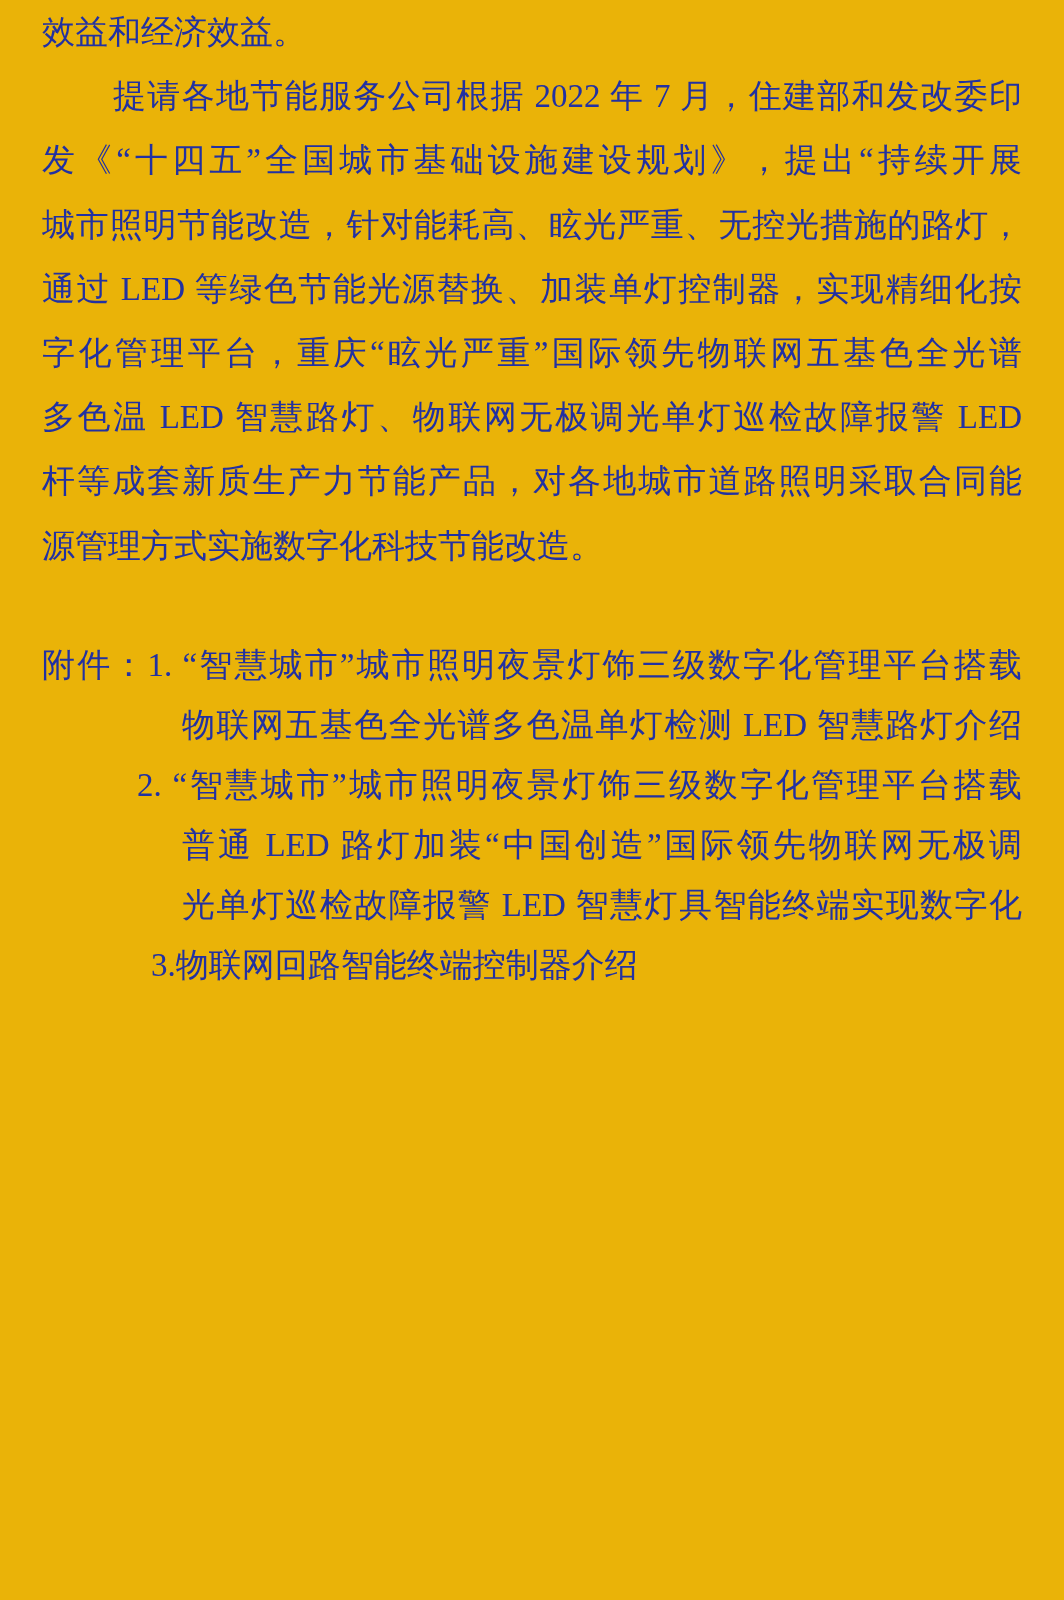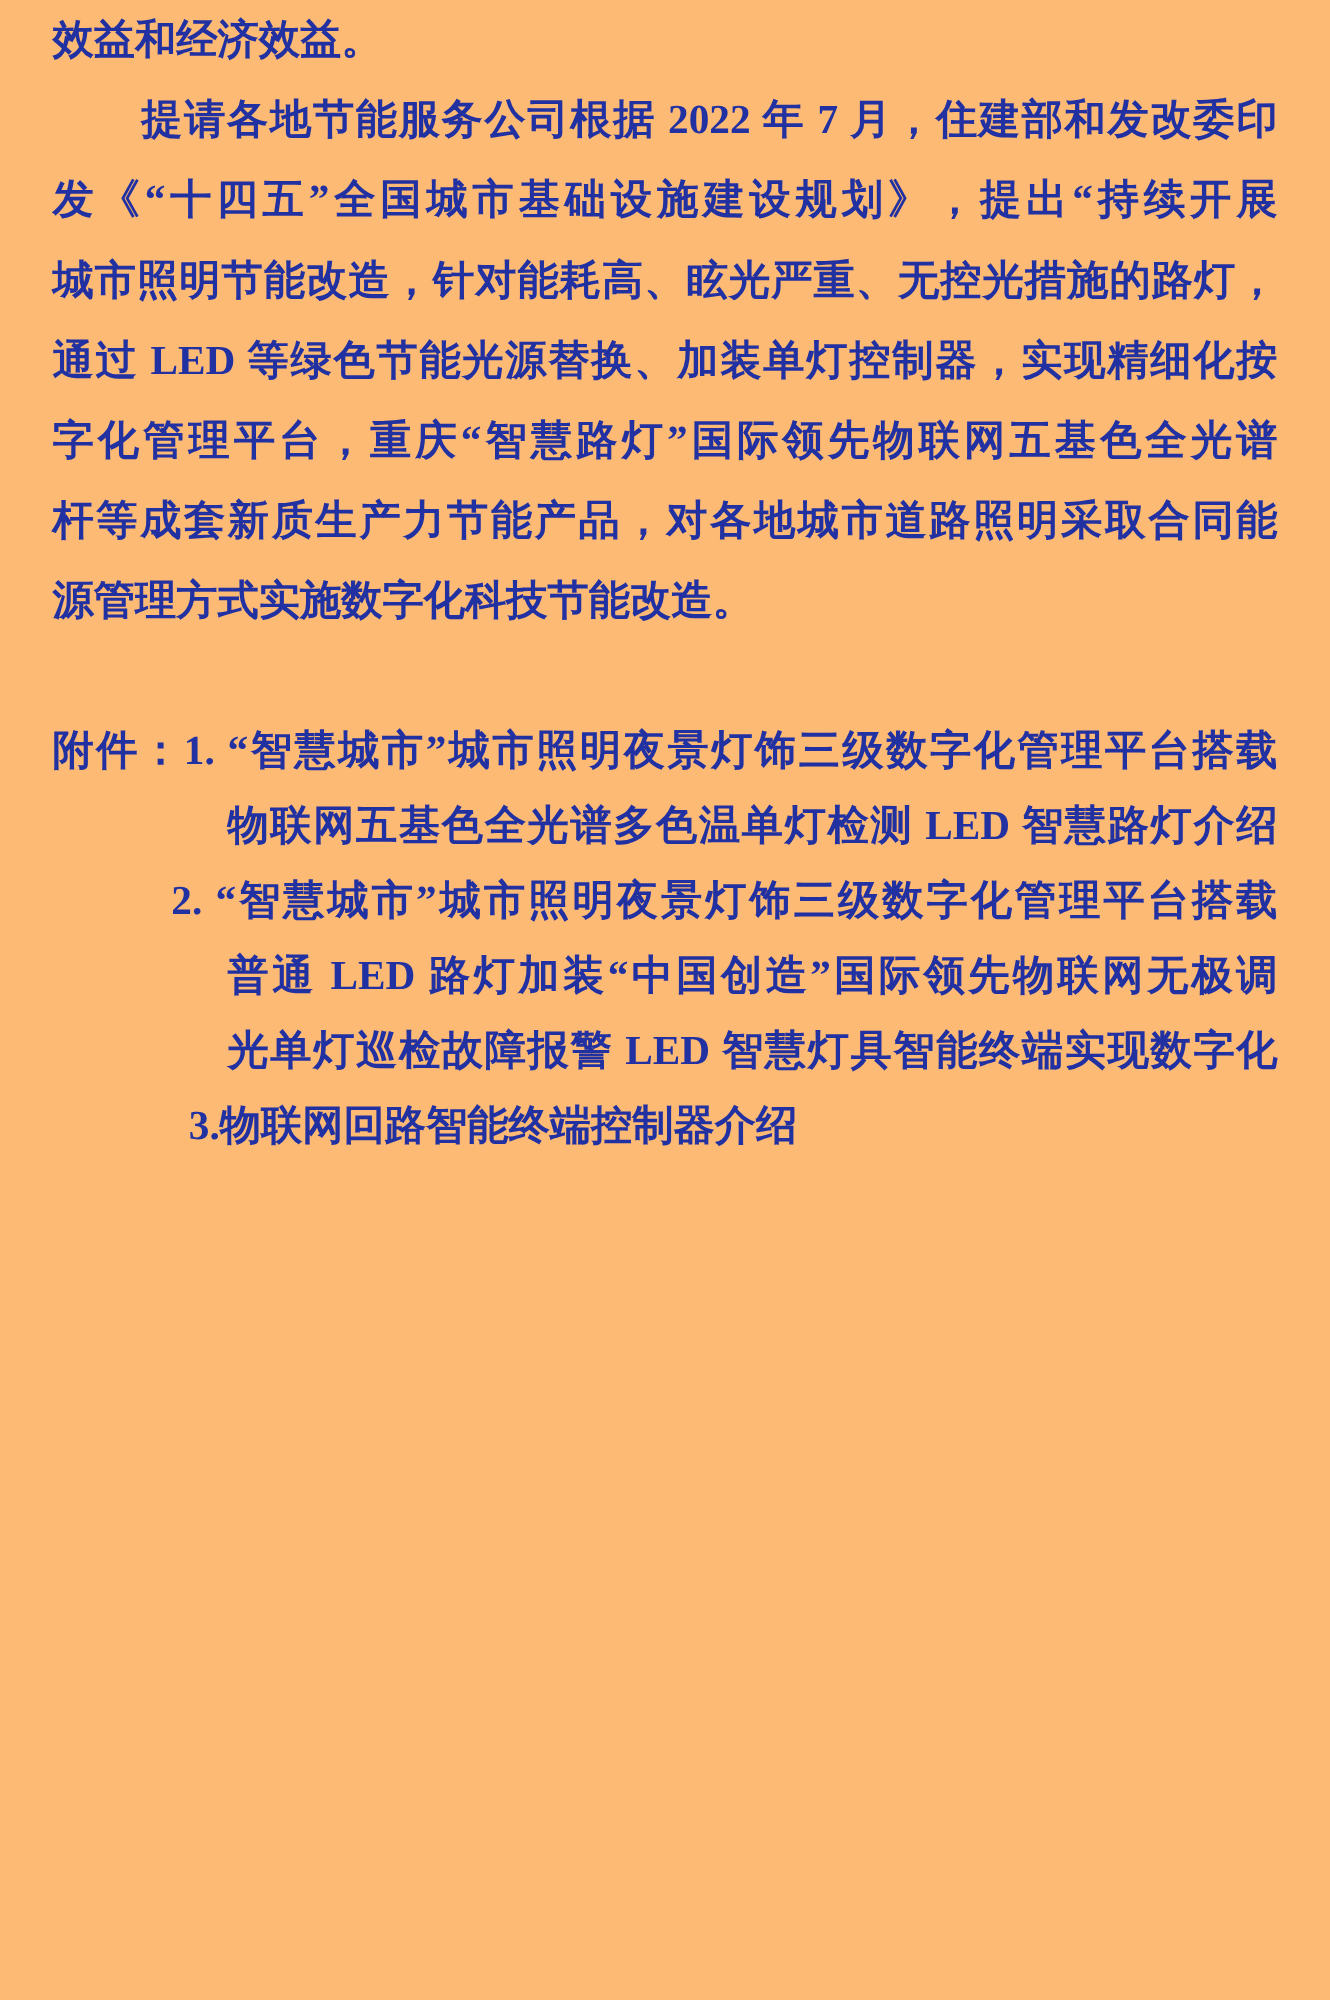--- a/index.html
+++ b/index.html
@@ -38,31 +38,32 @@
   .attach .ln { height: 60px; line-height: 60px; }
   
   .a-b1 { margin-left: 140px; }  
   .a-n2 { margin-left: 95px; }   
   .a-b2 { margin-left: 140px; }  
   .a-n3 { margin-left: 109px; }   
 </style>
 </head>
 <body>
 
-<div class="page" style="background: #fdba74; color: rgb(34, 49, 162); font-weight: bold;">
+<div class="page" style="background: #eab308; color: rgb(34, 49, 162);">
   <div>
       <div class="block para">
         <div class="ln">效益和经济效益。</div>
       </div>
       <div class="block para">
         <div class="ln first just">提请各地节能服务公司根据 2022 年 7 月，住建部和发改委印</div>
         <div class="ln just">发《“十四五”全国城市基础设施建设规划》，提出“持续开展</div>
         <div class="ln just">城市照明节能改造，针对能耗高、眩光严重、无控光措施的路灯，</div>
         <div class="ln just">通过 LED 等绿色节能光源替换、加装单灯控制器，实现精细化按</div>
-        <div class="ln just">字化管理平台，重庆“智慧路灯”国际领先物联网五基色全光谱</div>
+        <div class="ln just">字化管理平台，重庆“眩光严重”国际领先物联网五基色全光谱</div>
+        <div class="ln just">多色温 LED 智慧路灯、物联网无极调光单灯巡检故障报警 LED</div>
         <div class="ln just">杆等成套新质生产力节能产品，对各地城市道路照明采取合同能</div>
         <div class="ln">源管理方式实施数字化科技节能改造。</div>
       </div>
       <div class="block attach">
         <div class="ln just">附件：1. “智慧城市”城市照明夜景灯饰三级数字化管理平台搭载</div>
         <div class="ln a-b1 just">物联网五基色全光谱多色温单灯检测 LED 智慧路灯介绍</div>
         <div class="ln a-n2 just">2. “智慧城市”城市照明夜景灯饰三级数字化管理平台搭载</div>
         <div class="ln a-b2 just">普通 LED 路灯加装“中国创造”国际领先物联网无极调</div>
         <div class="ln a-b2 just">光单灯巡检故障报警 LED 智慧灯具智能终端实现数字化</div>
         <div class="ln a-n3">3.物联网回路智能终端控制器介绍</div>

